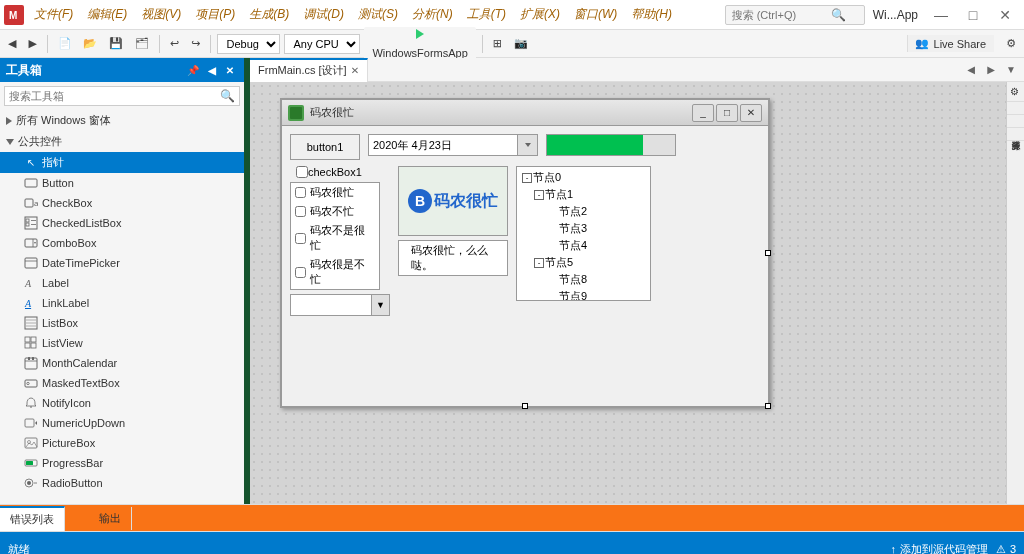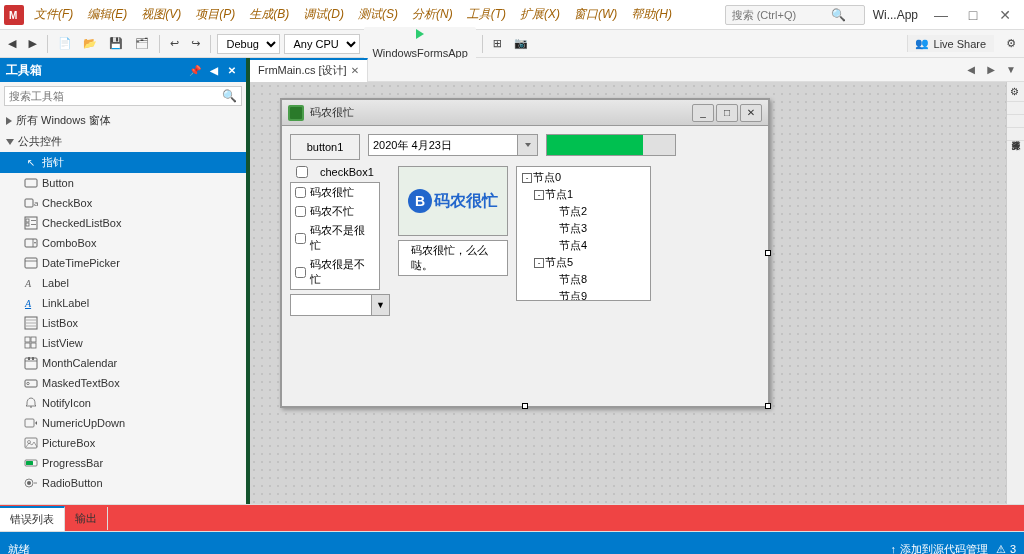--- a/index.html
+++ b/index.html
@@ -22,21 +22,21 @@
     .toolbar-separator { width: 1px; height: 18px; background: #ccc; margin: 0 2px; }
     .toolbar-select { height: 20px; font-size: 11px; border: 1px solid #ccc; background: white; padding: 0 4px; cursor: pointer; }
     .toolbar-run { display: flex; align-items: center; gap: 8px; padding: 2px 8px; background: #f5f5f5; cursor: pointer; font-size: 11px; color: #333; border-radius: 2px; flex-direction: column; }
     .run-triangle { width: 0; height: 0; border-top: 5px solid transparent; border-bottom: 5px solid transparent; border-left: 8px solid #2ecc71; }
     .live-share { display: flex; align-items: center; gap: 4px; padding: 2px 8px; background: #f0f0f0; cursor: pointer; font-size: 11px; color: #333; margin-left: auto; border-left: 1px solid #ddd; }
 
     
     .main-area { display: flex; height: calc(554px - 30px - 28px - 28px - 22px); }
 
     
-    .toolbox { width: 250px; background: #f5f5f5; border-right: 4px solid #14532d; display: flex; flex-direction: column; }
+    .toolbox { width: 250px; background: #f5f5f5; border-right: 6px solid #14532d; display: flex; flex-direction: column; }
     .toolbox-header { display: flex; align-items: center; background: #007acc; color: white; padding: 4px 6px; font-size: 12px; font-weight: bold; height: 24px; }
     .toolbox-header-actions { display: flex; gap: 2px; margin-left: auto; }
     .toolbox-header-btn { width: 16px; height: 16px; display: flex; align-items: center; justify-content: center; cursor: pointer; font-size: 10px; color: white; }
     .toolbox-search { display: flex; align-items: center; background: white; border: 1px solid #ccc; margin: 4px; padding: 2px 4px; }
     .toolbox-search input { border: none; outline: none; width: 100%; font-size: 11px; }
     .toolbox-content { flex: 1; overflow-y: auto; }
     .toolbox-group-header { display: flex; align-items: center; padding: 3px 6px; cursor: pointer; font-size: 11px; color: #333; }
     .triangle-right { width: 0; height: 0; border-top: 4px solid transparent; border-bottom: 4px solid transparent; border-left: 6px solid #666; margin-right: 4px; }
     .triangle-down { width: 0; height: 0; border-left: 4px solid transparent; border-right: 4px solid transparent; border-top: 6px solid #666; margin-right: 4px; }
     .toolbox-item { display: flex; align-items: center; padding: 3px 6px 3px 24px; cursor: pointer; font-size: 11px; color: #333; }
@@ -70,21 +70,21 @@
     
     .datetime-picker { display: flex; align-items: center; background: white; border: 1px solid #999; height: 22px; width: 170px; }
     .datetime-input { flex: 1; font-size: 11px; padding: 0 4px; border: none; outline: none; background: transparent; }
     .datetime-dropdown { width: 20px; height: 20px; background: #e0e0e0; border-left: 1px solid #999; display: flex; align-items: center; justify-content: center; cursor: pointer; }
 
     
     .progress-bar-container { width: 130px; height: 22px; background: #e0e0e0; border: 1px solid #999; }
     .progress-bar-fill { width: 75%; height: 100%; background: #00c050; }
 
     
-    .form-checkbox { display: flex; align-items: flex-start; gap: 12px; font-size: 11px; padding-left: 6px; }
+    .form-checkbox { display: flex; align-items: flex-start; gap: 0; font-size: 11px; padding-left: 6px; }
     .form-checkbox input { width: 12px; height: 12px; }
 
     
     .checked-listbox { background: white; border: 1px solid #999; width: 90px; font-size: 11px; }
     .checked-listbox-item { display: flex; align-items: center; gap: 4px; padding: 2px 4px; }
     .checked-listbox-item input { width: 11px; height: 11px; }
 
     
     .picture-box { width: 110px; height: 70px; background: #e8f0e8; border: 1px solid #999; display: flex; align-items: center; justify-content: center; overflow: hidden; }
 
@@ -105,21 +105,21 @@
 
     
     .status-bar { display: flex; align-items: center; background: #007acc; height: 34px; padding: 0 8px; gap: 8px; }
     .status-item { font-size: 11px; color: white; }
     .status-right { margin-left: auto; display: flex; align-items: center; gap: 8px; }
     .status-git { display: flex; align-items: center; gap: 4px; font-size: 11px; color: white; cursor: pointer; }
     .status-errors { display: flex; align-items: center; gap: 4px; font-size: 11px; color: white; cursor: pointer; }
     .v-panel-item { writing-mode: vertical-lr; font-size: 10px; color: #333; background: #f0f0f0; border-bottom: 1px solid #ddd; padding: 4px 2px; cursor: pointer; text-align: center; }
 
     
-    .bottom-tabs { display: flex; align-items: center; background: #ef4444; height: 28px; border-top: 1px solid #ddd; border-bottom: 1px solid #ddd; }
+    .bottom-tabs { display: flex; align-items: center; background: #f97316; height: 28px; border-top: 1px solid #ddd; border-bottom: 1px solid #ddd; gap: 24px; }
     .bottom-tab { padding: 4px 10px; font-size: 11px; color: #333; cursor: pointer; border-right: 1px solid #ddd; }
     .bottom-tab.active { background: white; border-top: 2px solid #007acc; }
 
     
     .selection-handle { width: 6px; height: 6px; background: white; border: 1px solid #000; position: absolute; cursor: pointer; }
 
     
     .dot-grid { position: absolute; top: 0; left: 0; right: 0; bottom: 0; background-image: radial-gradient(circle, #999 1px, transparent 1px); background-size: 8px 8px; pointer-events: none; opacity: 0.3; }
   </style>
 </head>

